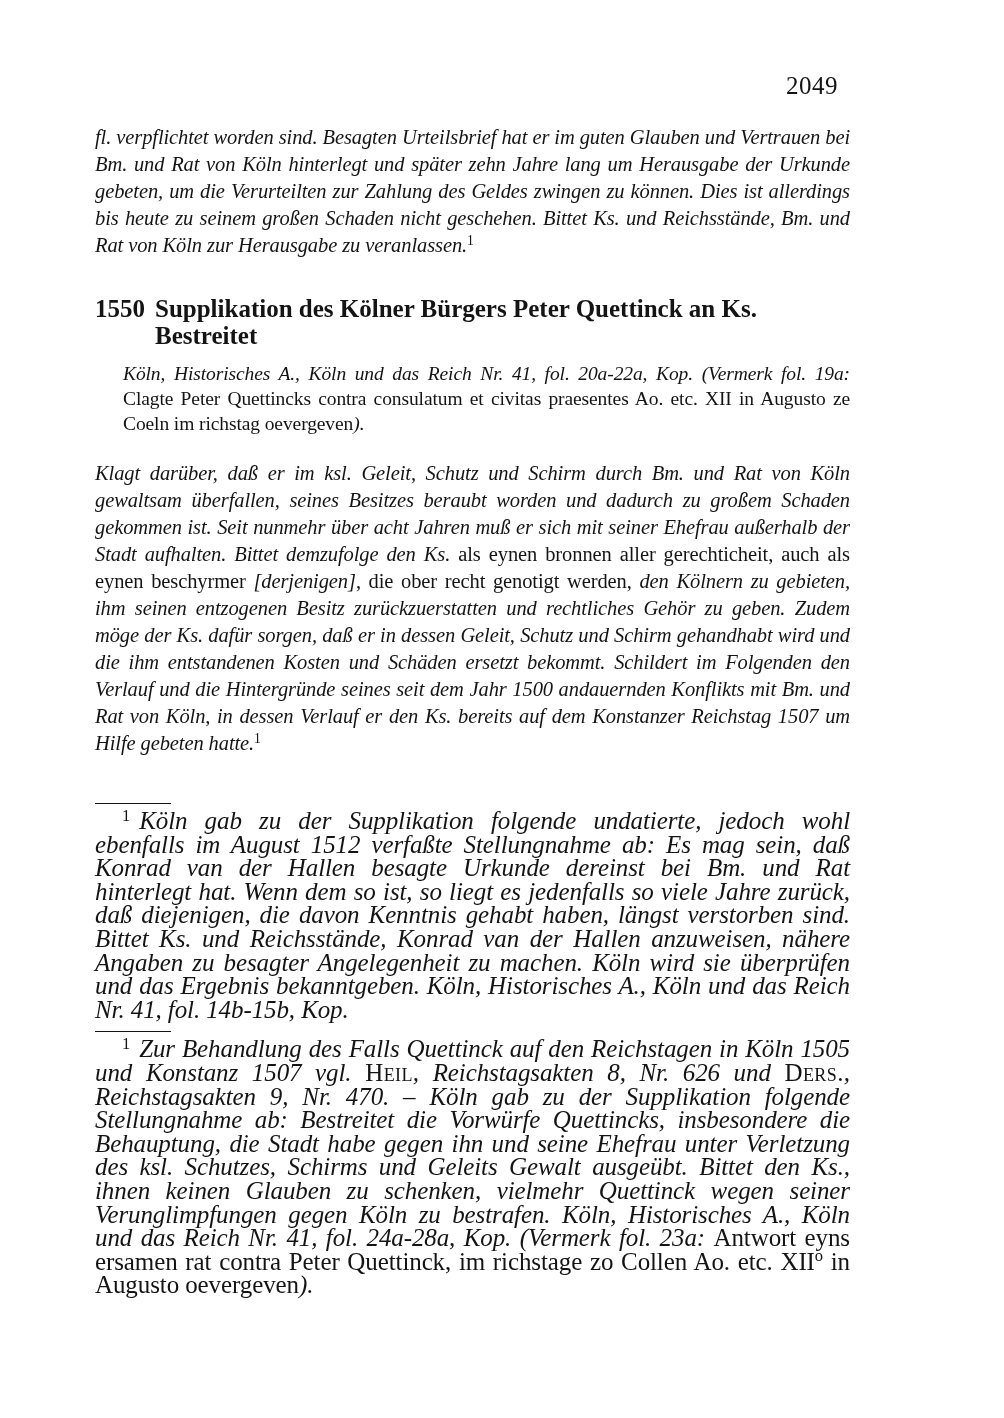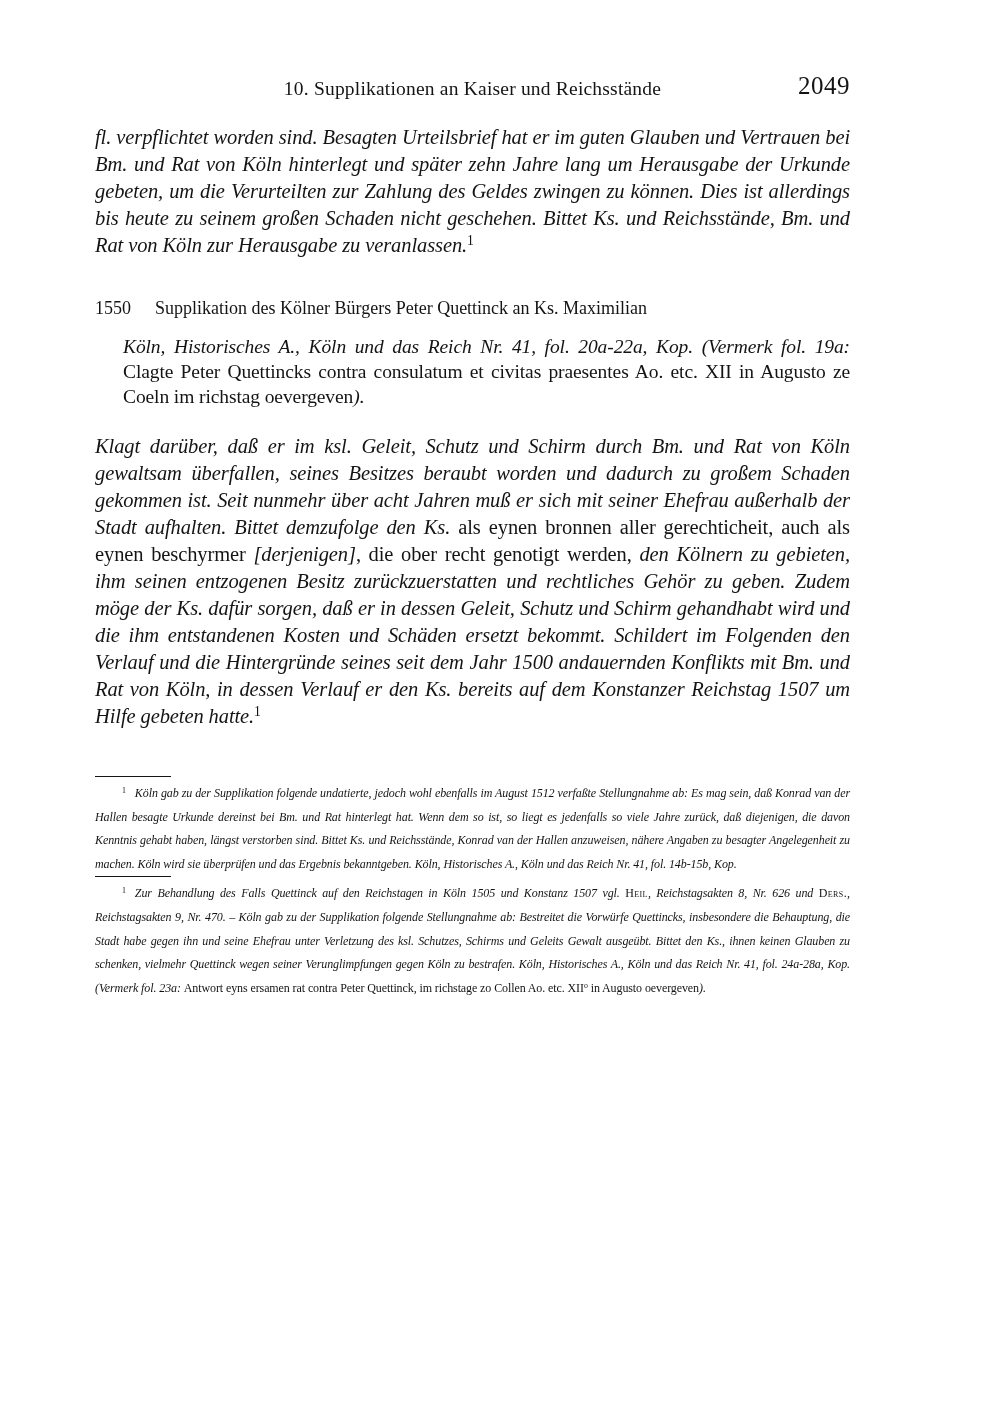--- a/index.html
+++ b/index.html
@@ -24,40 +24,40 @@
     height: 26px;
     margin-bottom: 20px;
   }
   .running-title {
     text-align: center;
     font-size: 19.5px;
     letter-spacing: 0.2px;
   }
   .page-number {
     position: absolute;
-    right: 0; top: -6px;
+    right: 12px; top: -6px;
     font-size: 25px;
     letter-spacing: 0.5px;
   }
 
   
   .body-par {
     font-size: 20.5px;
     line-height: 27px;
     text-align: justify;
     letter-spacing: -0.1px;
   }
   .continuation { margin-top: 2px; }
 
   
   .entry-head {
     display: flex;
     margin-top: 36px;
-    font-weight: normal;
-    font-size: 18px;
+    font-weight: bold;
+    font-size: 25px;
     line-height: 27px;
   }
   .entry-number { width: 60px; flex-shrink: 0; }
   .entry-title { flex: 1; }
 
   .dateline {
     margin-left: 60px;
     margin-top: 9px;
     font-style: italic;
     font-size: 20.5px;
@@ -68,29 +68,29 @@
     margin-top: 12px;
     font-size: 19.5px;
     line-height: 25px;
     text-align: justify;
     letter-spacing: -0.1px;
   }
   .summary { margin-top: 24px; }
 
   
   .footnotes { margin-top: 46px; }
-  .footnote + .footnote { margin-top: 0; }
+  .footnote + .footnote { margin-top: 10px; }
   .fn-rule {
     width: 76px;
     border: none;
     border-top: 1.7px solid #141414;
     margin: 0 0 5px 0;
   }
   .fn-text {
-    font-size: 12px;
+    font-size: 25px;
     line-height: 23.6px;
     text-align: justify;
     text-indent: 27px;
     letter-spacing: -0.1px;
   }
 
   
   .seg-italic { font-style: italic; }
   .seg-roman { font-style: normal; }
   .seg-smallcaps { font-style: normal; font-variant: small-caps; letter-spacing: 0.4px; }
@@ -108,29 +108,28 @@
     font-style: normal;
     margin-right: 9px;
   }
 </style>
 </head>
 <body>
 
 <div class="page">
 
   <div class="running-head">
-    <div class="running-title">10. Supplikationen an Kaiser und Reichsstände</div>
     <div class="page-number">2049</div>
   </div>
 
   <p class="body-par continuation"><span class="seg-italic">fl. verpflichtet worden sind. Besagten Urteilsbrief hat er im guten Glauben und Vertrauen bei Bm. und Rat von Köln hinterlegt und später zehn Jahre lang um Herausgabe der Urkunde gebeten, um die Verurteilten zur Zahlung des Geldes zwingen zu können. Dies ist allerdings bis heute zu seinem großen Schaden nicht geschehen. Bittet Ks. und Reichsstände, Bm. und Rat von Köln zur Herausgabe zu veranlassen.</span><span class="seg-sup seg-roman">1</span></p>
 
   <div class="entry-head">
     <span class="entry-number">1550</span>
-    <span class="entry-title">Supplikation des Kölner Bürgers Peter Quettinck an Ks. Maximilian</span>
+    <span class="entry-title">Supplikation des Kölner Bürgers Peter Quettinck an Ks. Bestreitet</span>
   </div>
 
 
   <p class="source-note"><span class="seg-italic">Köln, Historisches A., Köln und das Reich Nr. 41, fol. 20a-22a, Kop. (Vermerk fol. 19a: </span><span class="seg-roman">Clagte Peter Quettincks contra consulatum et civitas praesentes Ao. etc. XII in Augusto ze Coeln im richstag oevergeven</span><span class="seg-italic">).</span></p>
 
   <p class="body-par summary"><span class="seg-italic">Klagt darüber, daß er im ksl. Geleit, Schutz und Schirm durch Bm. und Rat von Köln gewaltsam überfallen, seines Besitzes beraubt worden und dadurch zu großem Schaden gekommen ist. Seit nunmehr über acht Jahren muß er sich mit seiner Ehefrau außerhalb der Stadt aufhalten. Bittet demzufolge den Ks. </span><span class="seg-roman">als eynen bronnen aller gerechticheit, auch als eynen beschyrmer </span><span class="seg-italic">[derjenigen]</span><span class="seg-roman">, die ober recht genotigt werden, </span><span class="seg-italic">den Kölnern zu gebieten, ihm seinen entzogenen Besitz zurückzuerstatten und rechtliches Gehör zu geben. Zudem möge der Ks. dafür sorgen, daß er in dessen Geleit, Schutz und Schirm gehandhabt wird und die ihm entstandenen Kosten und Schäden ersetzt bekommt. Schildert im Folgenden den Verlauf und die Hintergründe seines seit dem Jahr 1500 andauernden Konflikts mit Bm. und Rat von Köln, in dessen Verlauf er den Ks. bereits auf dem Konstanzer Reichstag 1507 um Hilfe gebeten hatte.</span><span class="seg-sup seg-roman">1</span></p>
 
   <div class="footnotes">
 
     <div class="footnote">

